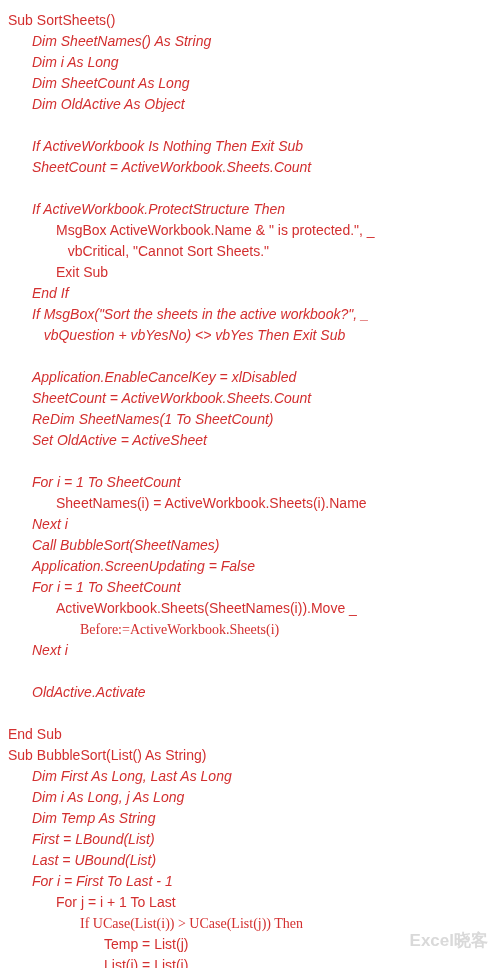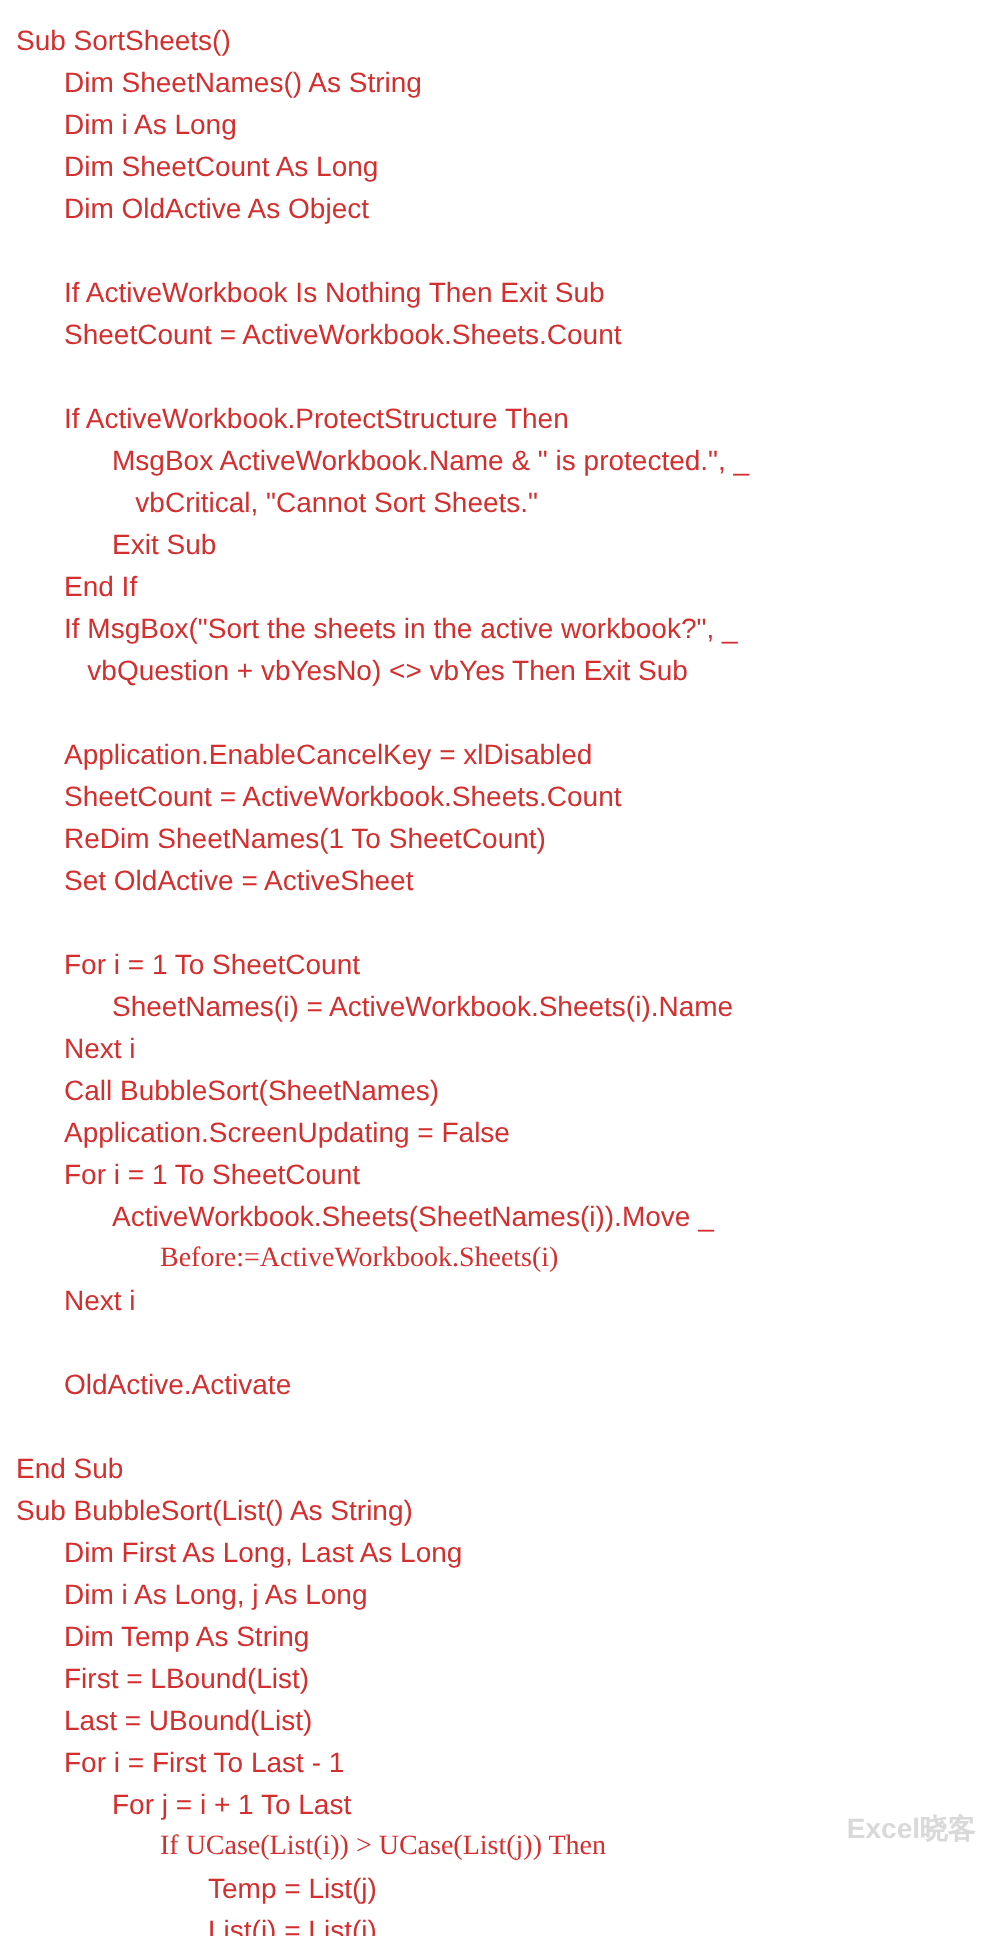--- a/index.html
+++ b/index.html
@@ -16,30 +16,30 @@
       padding: 10px 8px;
       width: 503px;
     }
     .code-block {
       white-space: pre;
       font-family: Arial, "Helvetica Neue", Helvetica, sans-serif;
     }
     .line {
       display: block;
     }
-    .indent-1 { padding-left: 24px; }
+    .indent-1 { padding-left: 24px; font-style: italic; }
     .indent-2 { padding-left: 48px; }
     .indent-3 { padding-left: 72px; font-family: Liberation Serif, serif; }
     .indent-4 { padding-left: 96px; }
     .watermark {
       position: absolute;
       right: 15px;
-      bottom: 43px;
+      bottom: 15px;
       color: rgba(180,180,180,0.5);
-      font-size: 14px;
+      font-size: 17px;
       font-weight: bold;
     }
   </style>
 </head>
 <body>
 
 <div class="code-block" id="code-container"><span class="line indent-0">Sub SortSheets()</span><span class="line indent-1">Dim SheetNames() As String</span><span class="line indent-1">Dim i As Long</span><span class="line indent-1">Dim SheetCount As Long</span><span class="line indent-1">Dim OldActive As Object</span><span class="line indent-0">&nbsp;</span><span class="line indent-1">If ActiveWorkbook Is Nothing Then Exit Sub</span><span class="line indent-1">SheetCount = ActiveWorkbook.Sheets.Count</span><span class="line indent-0">&nbsp;</span><span class="line indent-1">If ActiveWorkbook.ProtectStructure Then</span><span class="line indent-2">MsgBox ActiveWorkbook.Name &amp; " is protected.", _</span><span class="line indent-2">   vbCritical, "Cannot Sort Sheets."</span><span class="line indent-2">Exit Sub</span><span class="line indent-1">End If</span><span class="line indent-1">If MsgBox("Sort the sheets in the active workbook?", _</span><span class="line indent-1">   vbQuestion + vbYesNo) &lt;&gt; vbYes Then Exit Sub</span><span class="line indent-0">&nbsp;</span><span class="line indent-1">Application.EnableCancelKey = xlDisabled</span><span class="line indent-1">SheetCount = ActiveWorkbook.Sheets.Count</span><span class="line indent-1">ReDim SheetNames(1 To SheetCount)</span><span class="line indent-1">Set OldActive = ActiveSheet</span><span class="line indent-0">&nbsp;</span><span class="line indent-1">For i = 1 To SheetCount</span><span class="line indent-2">SheetNames(i) = ActiveWorkbook.Sheets(i).Name</span><span class="line indent-1">Next i</span><span class="line indent-1">Call BubbleSort(SheetNames)</span><span class="line indent-1">Application.ScreenUpdating = False</span><span class="line indent-1">For i = 1 To SheetCount</span><span class="line indent-2">ActiveWorkbook.Sheets(SheetNames(i)).Move _</span><span class="line indent-3">Before:=ActiveWorkbook.Sheets(i)</span><span class="line indent-1">Next i</span><span class="line indent-0">&nbsp;</span><span class="line indent-1">OldActive.Activate</span><span class="line indent-0">&nbsp;</span><span class="line indent-0">End Sub</span><span class="line indent-0">Sub BubbleSort(List() As String)</span><span class="line indent-1">Dim First As Long, Last As Long</span><span class="line indent-1">Dim i As Long, j As Long</span><span class="line indent-1">Dim Temp As String</span><span class="line indent-1">First = LBound(List)</span><span class="line indent-1">Last = UBound(List)</span><span class="line indent-1">For i = First To Last - 1</span><span class="line indent-2">For j = i + 1 To Last</span><span class="line indent-3">If UCase(List(i)) &gt; UCase(List(j)) Then</span><span class="line indent-4">Temp = List(j)</span><span class="line indent-4">List(j) = List(i)</span></div>
 
 <div class="watermark">Excel晓客</div>
 

